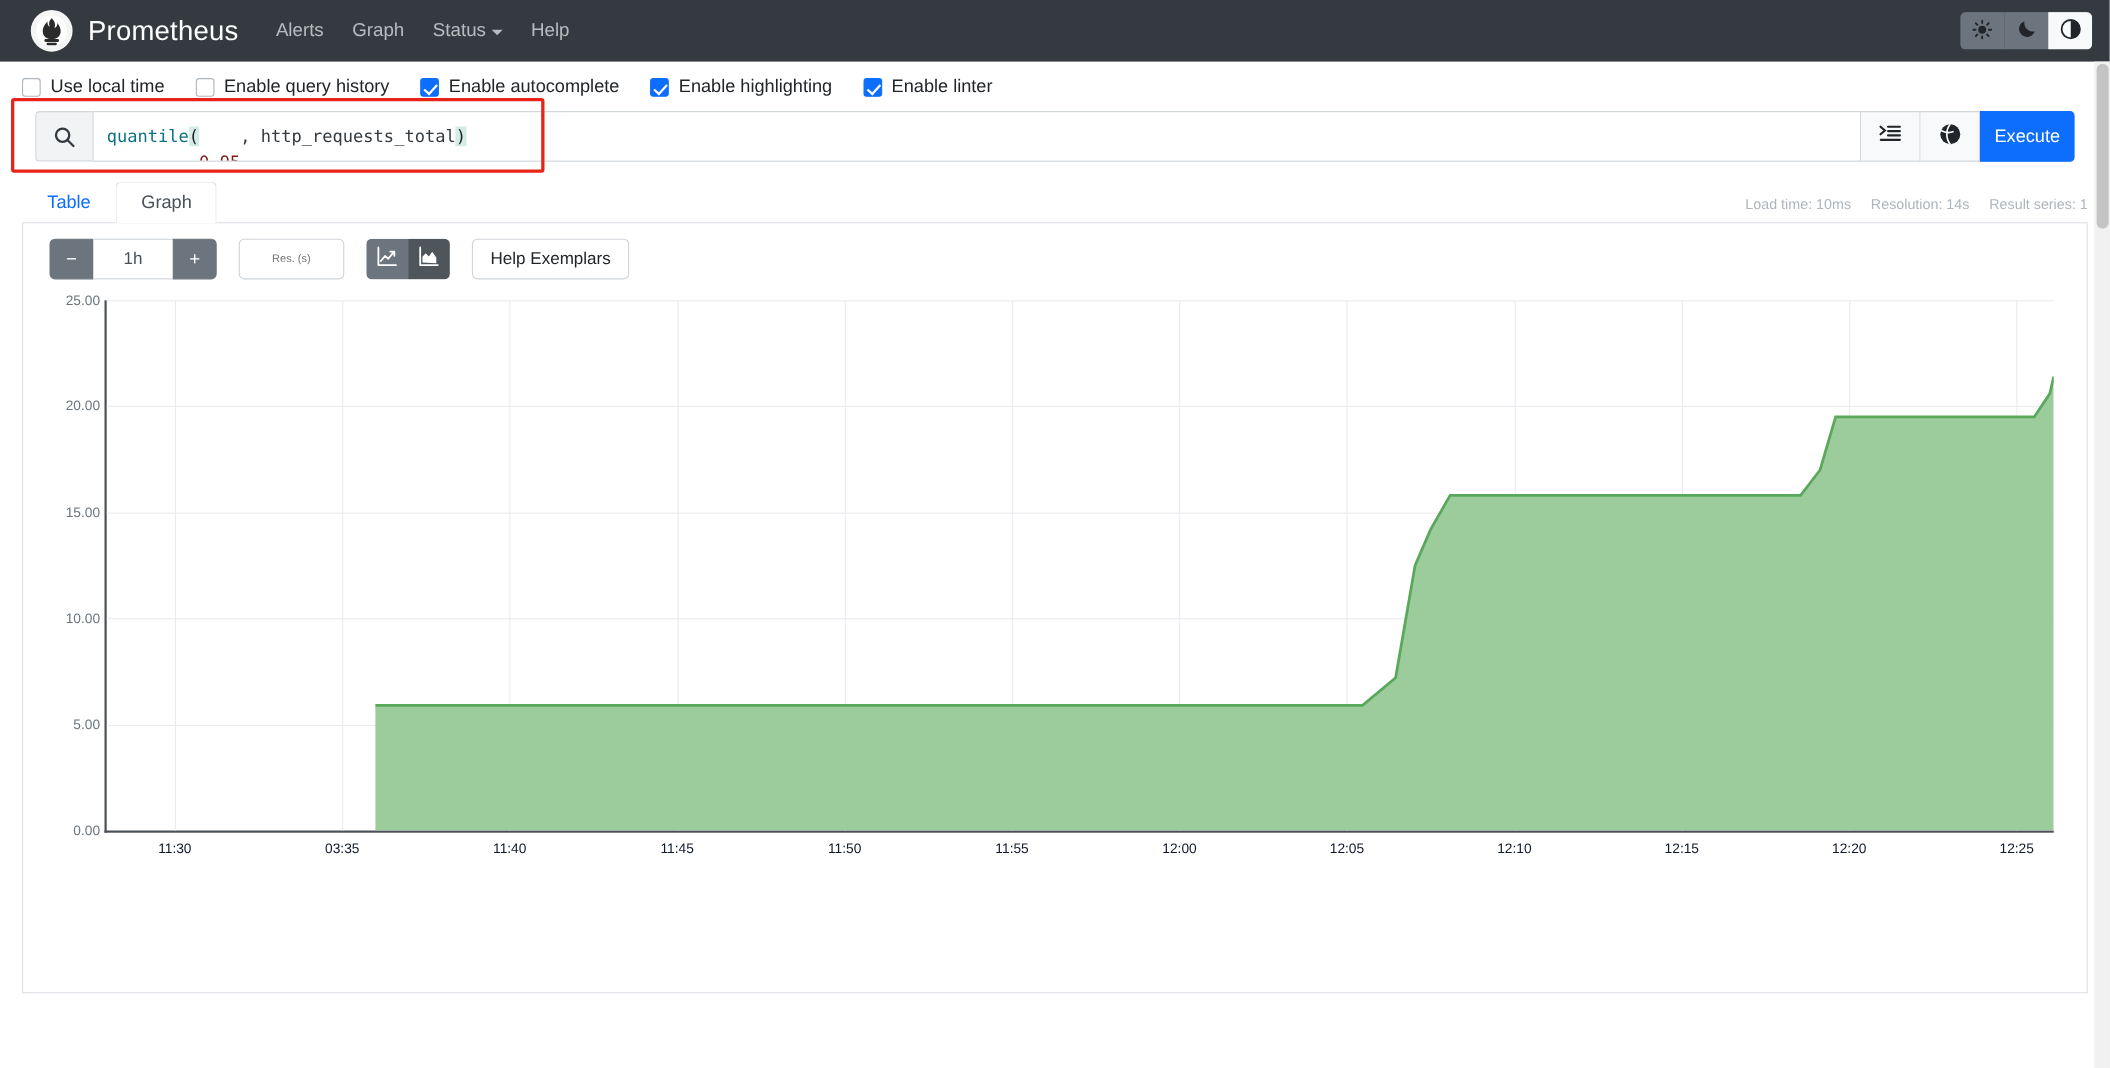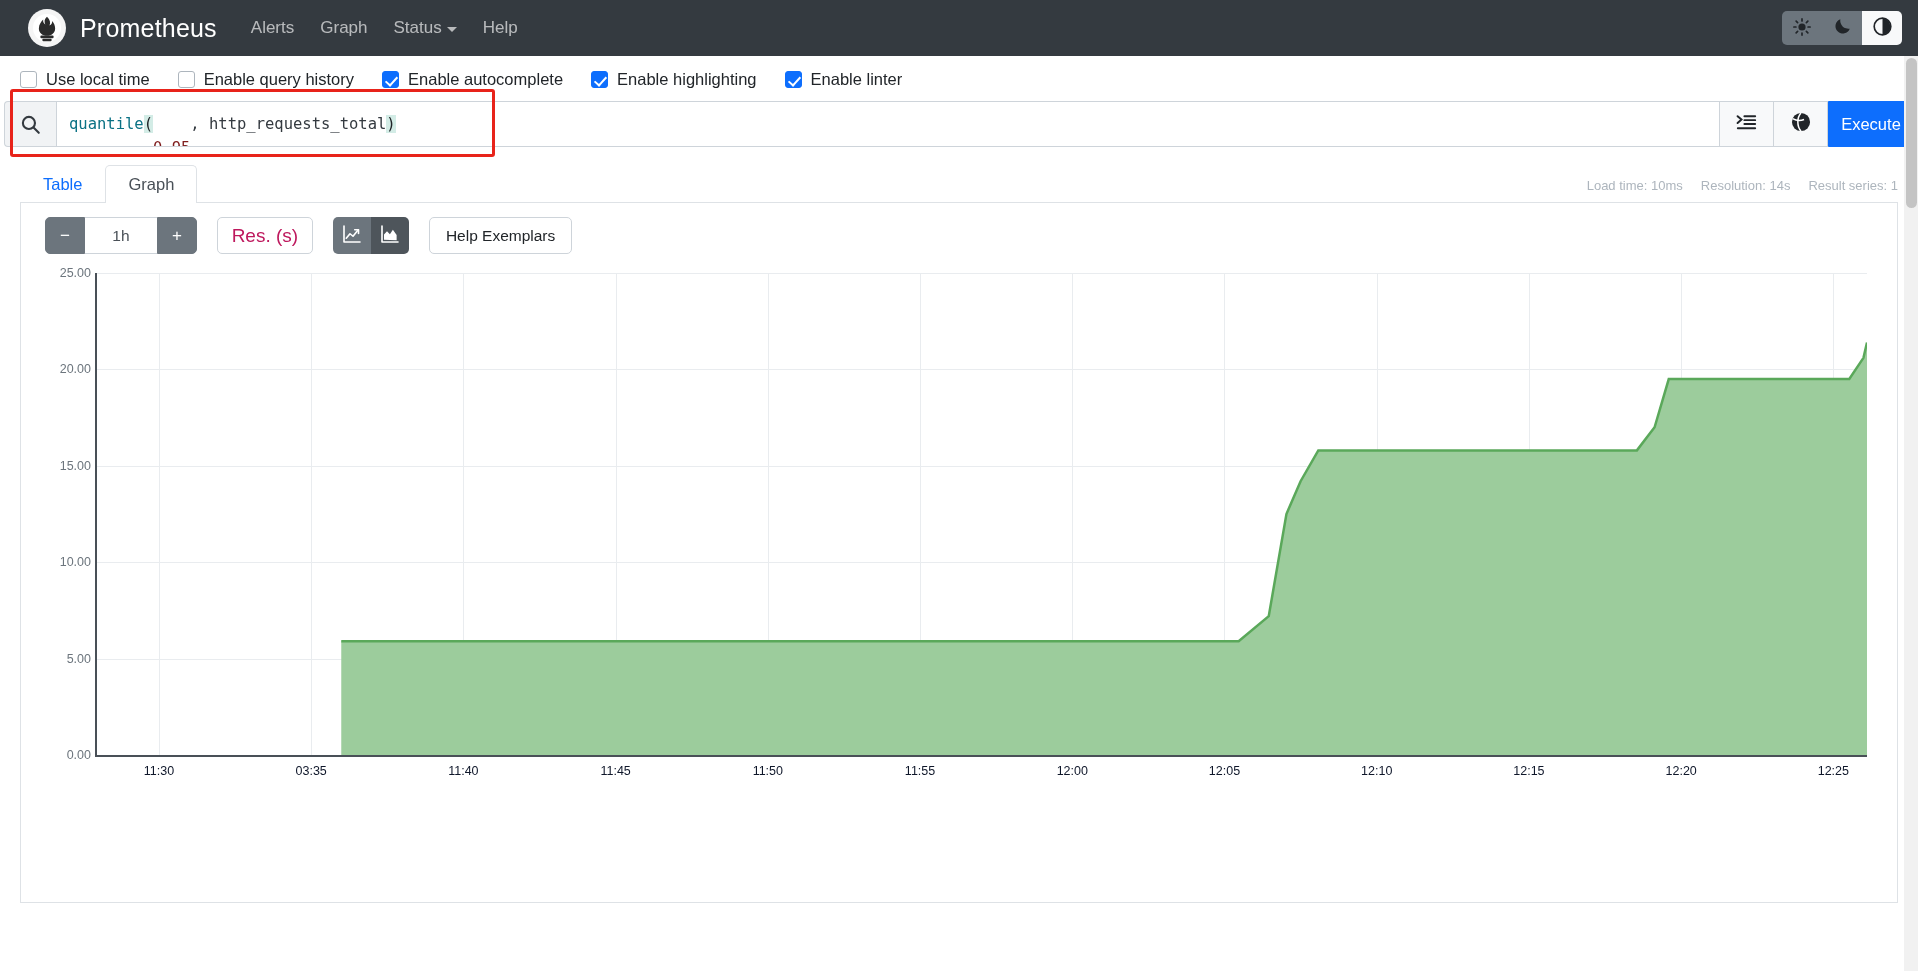--- a/index.html
+++ b/index.html
@@ -105,21 +105,21 @@
     width: 5px; height: 10px;
     border: solid #fff;
     border-width: 0 2px 2px 0;
     transform: rotate(42deg);
   }
   .opt-label { font-size: 16.5px; color: #212529; white-space: nowrap; }
 
   
   .query-wrap {
     position: relative;
-    padding: 0 4px;
+    padding: 0 32px;
     margin-top: 2px;
   }
   .query-row {
     display: flex;
     align-items: stretch;
     height: 46px;
     width: 100%;
   }
   .q-search-icon {
     width: 52px;
@@ -250,22 +250,22 @@
   }
   .w-dur { width: 72px; }
   .w-end { width: 230px; }
   .res-input {
     height: 37px;
     width: 96px;
     border: 1px solid #ced4da;
     border-radius: 5px;
     background: #fff;
     display: flex; align-items: center; justify-content: center;
-    color: #be185d;
-    font-size: 19px;
+    color: #737373;
+    font-size: 10px;
     cursor: text;
   }
   .chart-type-group { display: flex; height: 37px; border-radius: 5px; overflow: hidden; }
   .ct-btn {
     width: 38px;
     background: #6c757d;
     display: flex; align-items: center; justify-content: center;
     cursor: pointer;
   }
   .ct-btn.active { background: #4e555b; }

